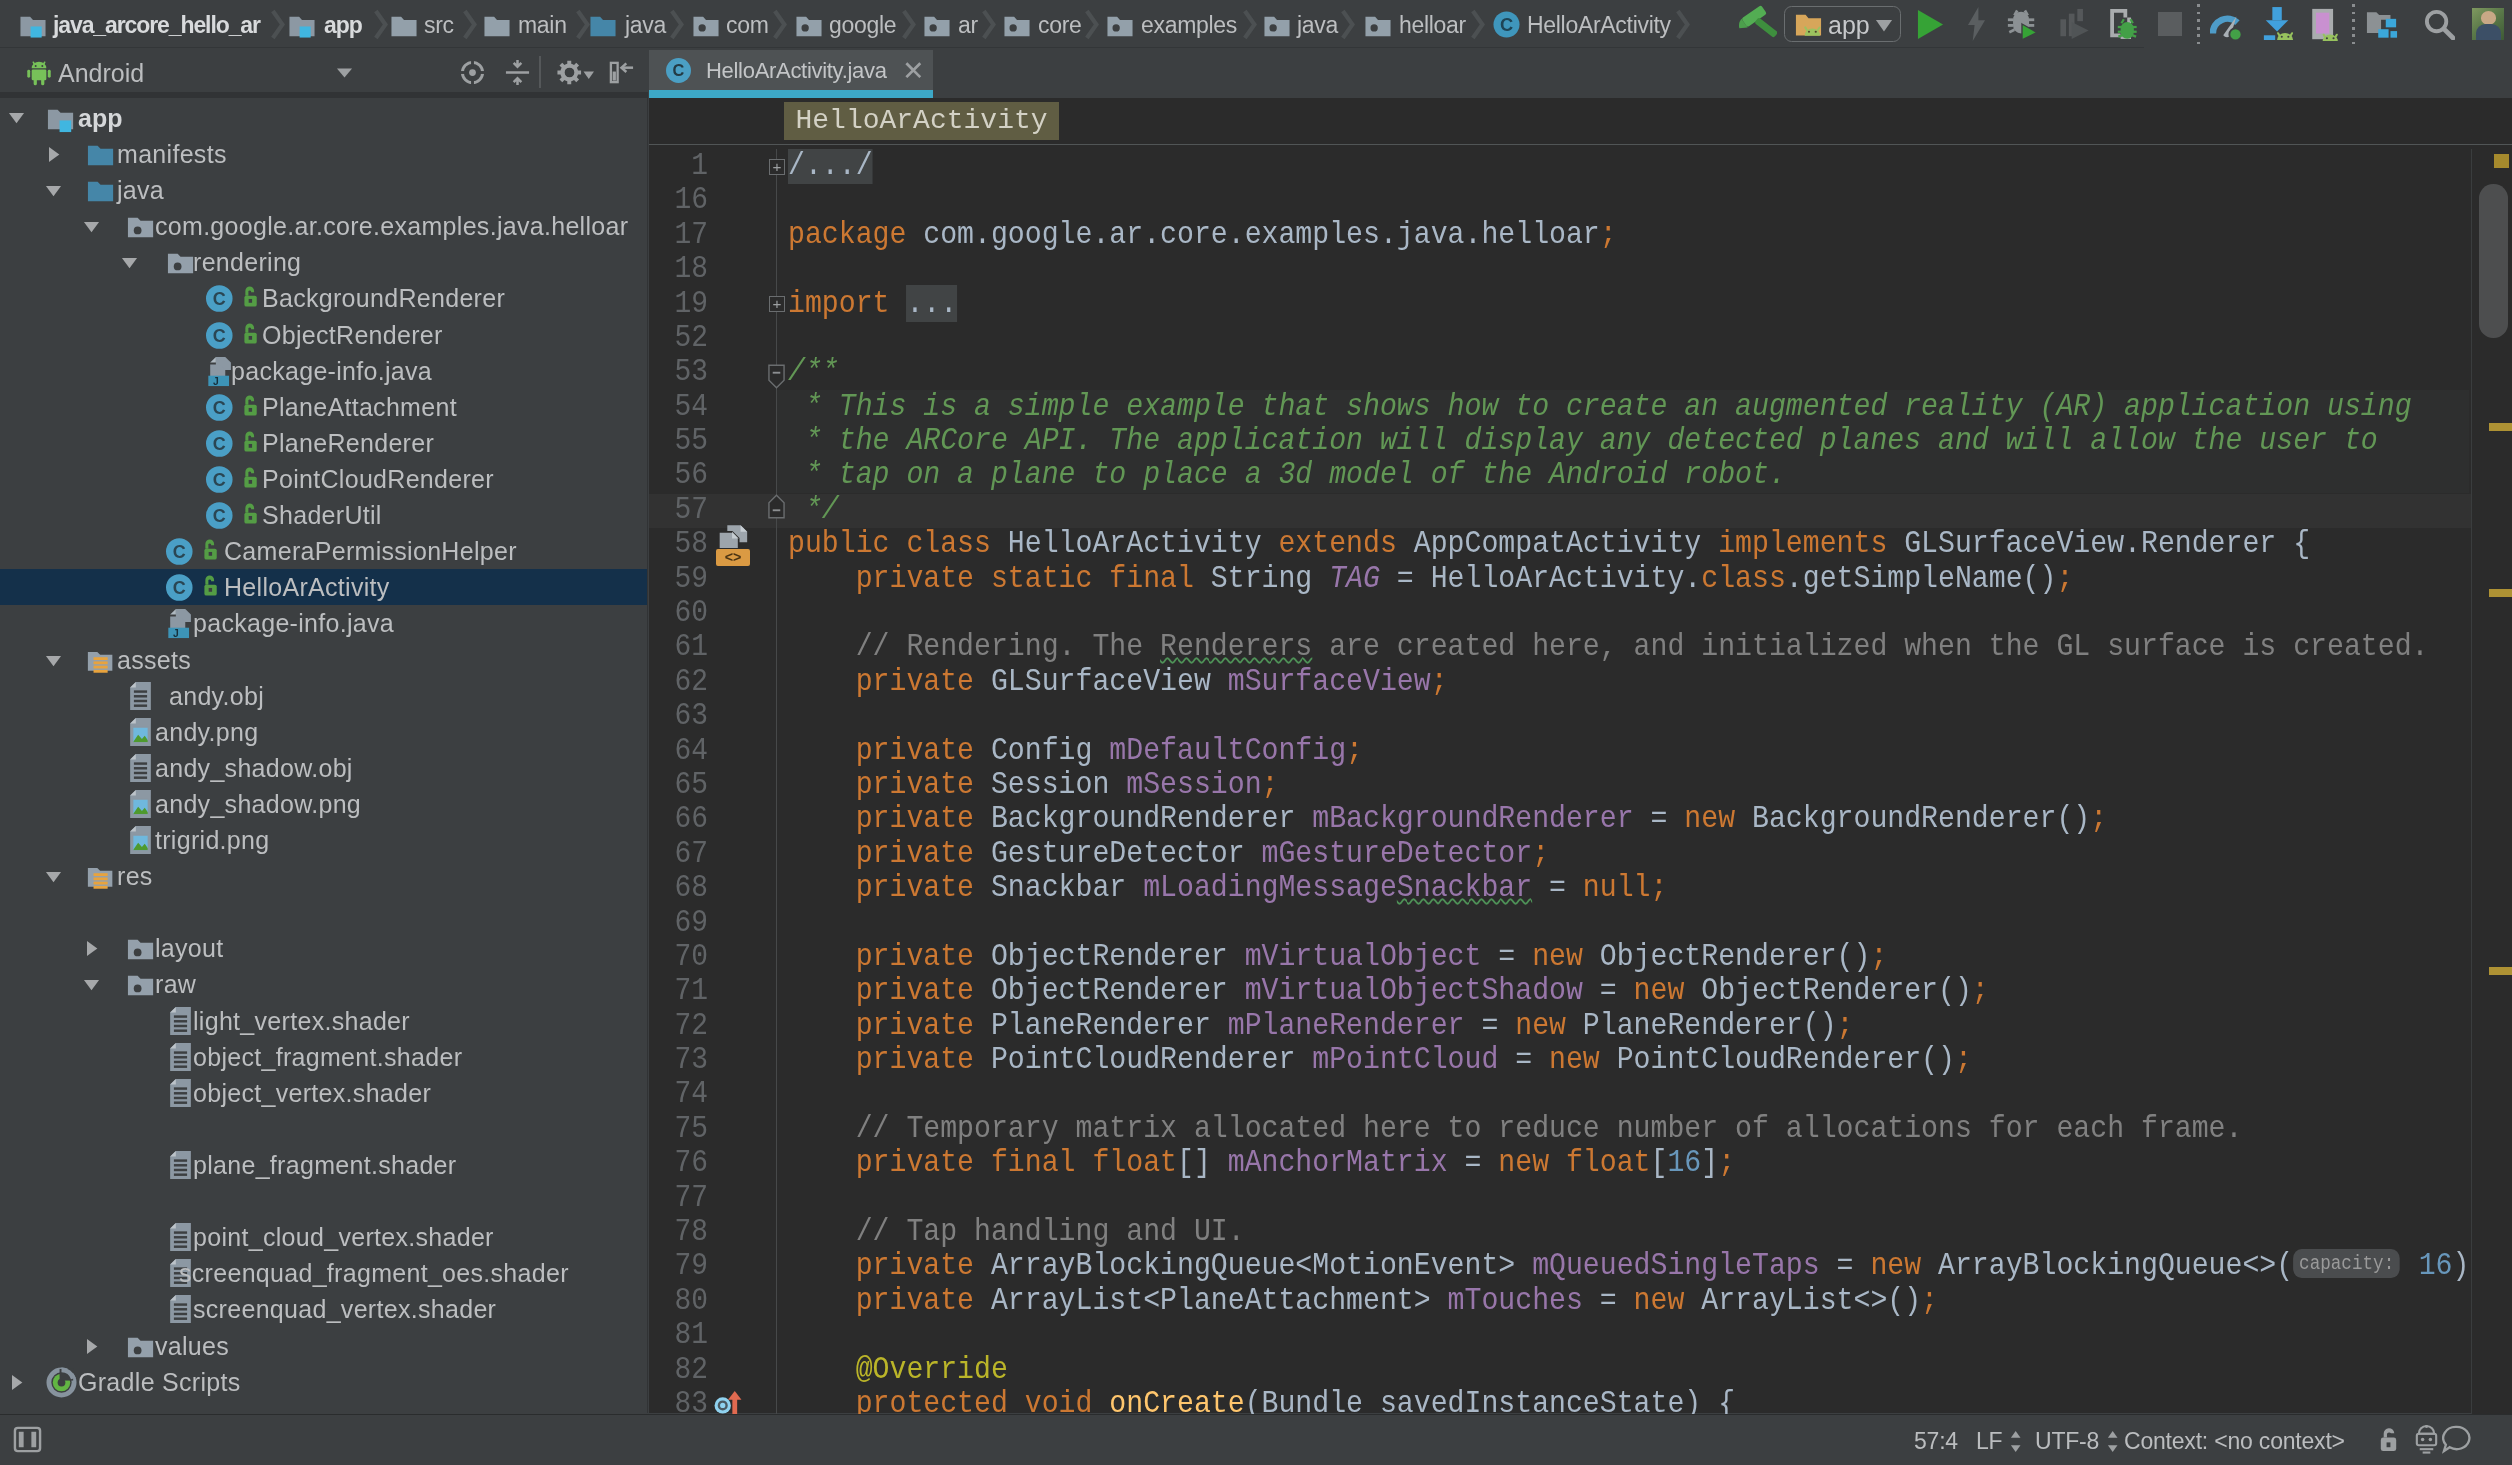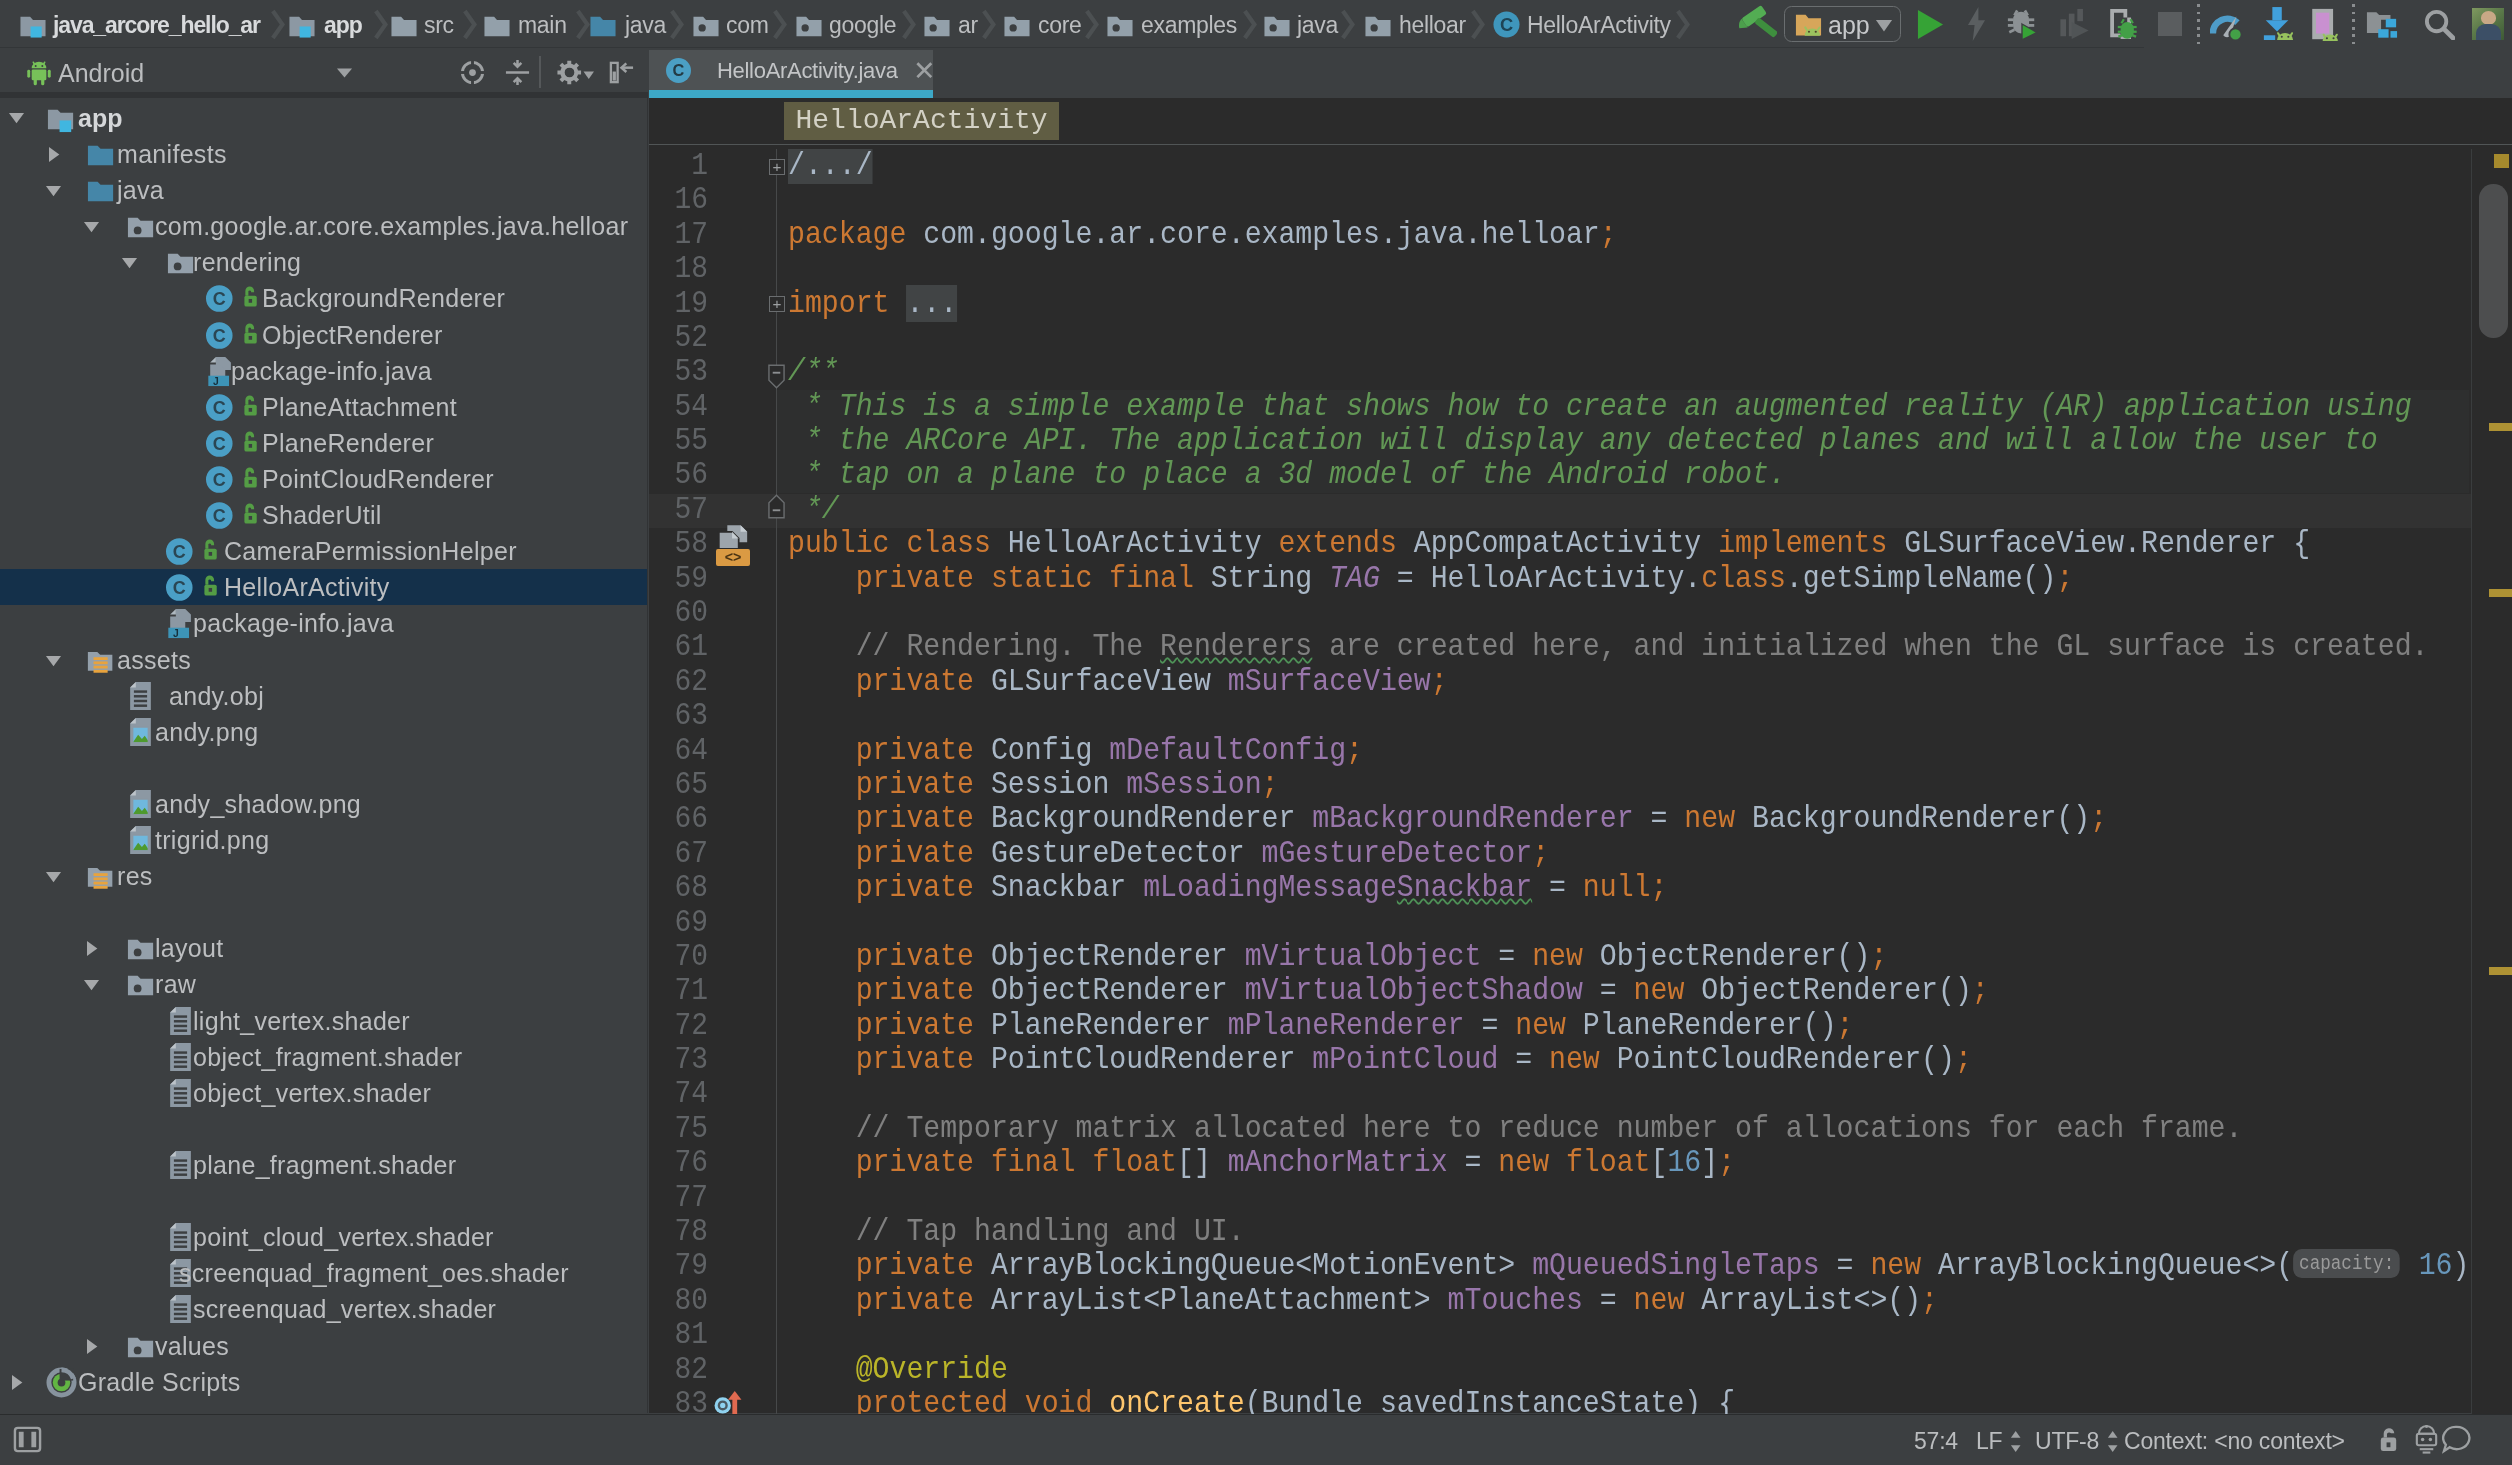--- a/index.html
+++ b/index.html
@@ -21,21 +21,21 @@
   .sel { background:#14304A; }
   .tri { position:absolute; }
   .ticon { position:absolute; }
 
   
   #editor { position:absolute; left:649px; top:98px; width:1864px; height:1315px; background:#2B2B2B; }
   #tabstrip { position:absolute; left:649px; top:48px; width:1864px; height:51px; background:#3C3F41; }
   #tab1 { position:absolute; left:0; top:1.9px; width:284px; height:42px; background:#4E5254; display:flex; align-items:center; }
   #tab1 svg { flex-shrink:0; }
   #tabuline { position:absolute; left:0; top:42px; width:284px; height:7.6px; background:#3DA8C7; }
-  #tab1 .tabtxt { color:#C3C5C7; font-size:22px; letter-spacing:-0.3px; margin-left:26px; }
+  #tab1 .tabtxt { color:#C3C5C7; font-size:22px; letter-spacing:-0.3px; margin-left:15px; }
   #tab1 .x { color:#9DA0A2; font-size:27px; margin-left:15.3px; }
 
   #bcrumbbar { position:absolute; left:0; top:0; width:1864px; height:47px; background:#2B2B2B; border-bottom:1.9px solid #515556; }
   #bchip { position:absolute; left:135px; top:3.8px; height:38px; background:#605D43; color:#D3D1C5; font-family:"Liberation Mono", monospace; font-size:28px; line-height:38px; padding:0 11.5px; }
 
   #codewrap { position:absolute; left:0; top:51px; width:1864px; height:1265px; overflow:hidden; }
   #curline { position:absolute; left:0; top:345px; width:1824px; height:34px; background:#323232; }
   .cl { position:absolute; left:0; width:2293px; height:34px; font-family:"Liberation Mono", monospace; font-size:32px; line-height:34px; white-space:pre; color:#A9B7C6; transform:scaleX(0.8807); transform-origin:0 50%; }
   
   .num { position:absolute; width:59px; text-align:right; color:#606366; font-family:"Liberation Mono", monospace; font-size:31px; line-height:34px; transform:scaleX(0.9); transform-origin:100% 50%; }
@@ -519,20 +519,33 @@
       </div>
 <div class="trow" style="top:616px">
         <svg class="ticon" style="left:126;top:2" width="29" height="32" viewBox="0 0 30 34">
           <path d="M26 2 h-16 l-6 6 v24 H26 Z" fill="#8C98A3"></path>
           <path d="M10 2 l0 6 h-6 Z" fill="#BCC3C9"></path>
           <rect x="7" y="12" width="16" height="16" fill="#6FB8DD"></rect>
           <path d="M7 28 l5.5 -8 l4 4.5 l3 -3.5 l3.5 5 v2 Z" fill="#4E9A2E"></path>
           <rect x="7" y="12" width="16" height="16" fill="none" stroke="#8C98A3" stroke-width="0.8"></rect>
         </svg>
         <span class="t" style="position:absolute;left:155px;top:50%;transform:translateY(-50%)">andy.png</span>
+      </div>
+<div class="trow" style="top:652px">
+        <svg class="ticon" style="left:126;top:2" width="29" height="32" viewBox="0 0 30 34">
+          <path d="M26 2 h-16 l-6 6 v24 H26 Z" fill="#8C98A3"></path>
+          <path d="M10 2 l0 6 h-6 Z" fill="#BCC3C9"></path>
+          <g fill="#3C3F41">
+            <rect x="8" y="11" width="14" height="2.6"></rect>
+            <rect x="8" y="16" width="14" height="2.6"></rect>
+            <rect x="8" y="21" width="14" height="2.6"></rect>
+            <rect x="8" y="26" width="14" height="2.6"></rect>
+          </g>
+        </svg>
+        <span class="t" style="position:absolute;left:155px;top:50%;transform:translateY(-50%)">andy_shadow.obj</span>
       </div>
 <div class="trow" style="top:724px">
         <svg class="ticon" style="left:126;top:2" width="29" height="32" viewBox="0 0 30 34">
           <path d="M26 2 h-16 l-6 6 v24 H26 Z" fill="#8C98A3"></path>
           <path d="M10 2 l0 6 h-6 Z" fill="#BCC3C9"></path>
           <rect x="7" y="12" width="16" height="16" fill="#6FB8DD"></rect>
           <path d="M7 28 l5.5 -8 l4 4.5 l3 -3.5 l3.5 5 v2 Z" fill="#4E9A2E"></path>
           <rect x="7" y="12" width="16" height="16" fill="none" stroke="#8C98A3" stroke-width="0.8"></rect>
         </svg>
         <span class="t" style="position:absolute;left:155px;top:50%;transform:translateY(-50%)">trigrid.png</span>

